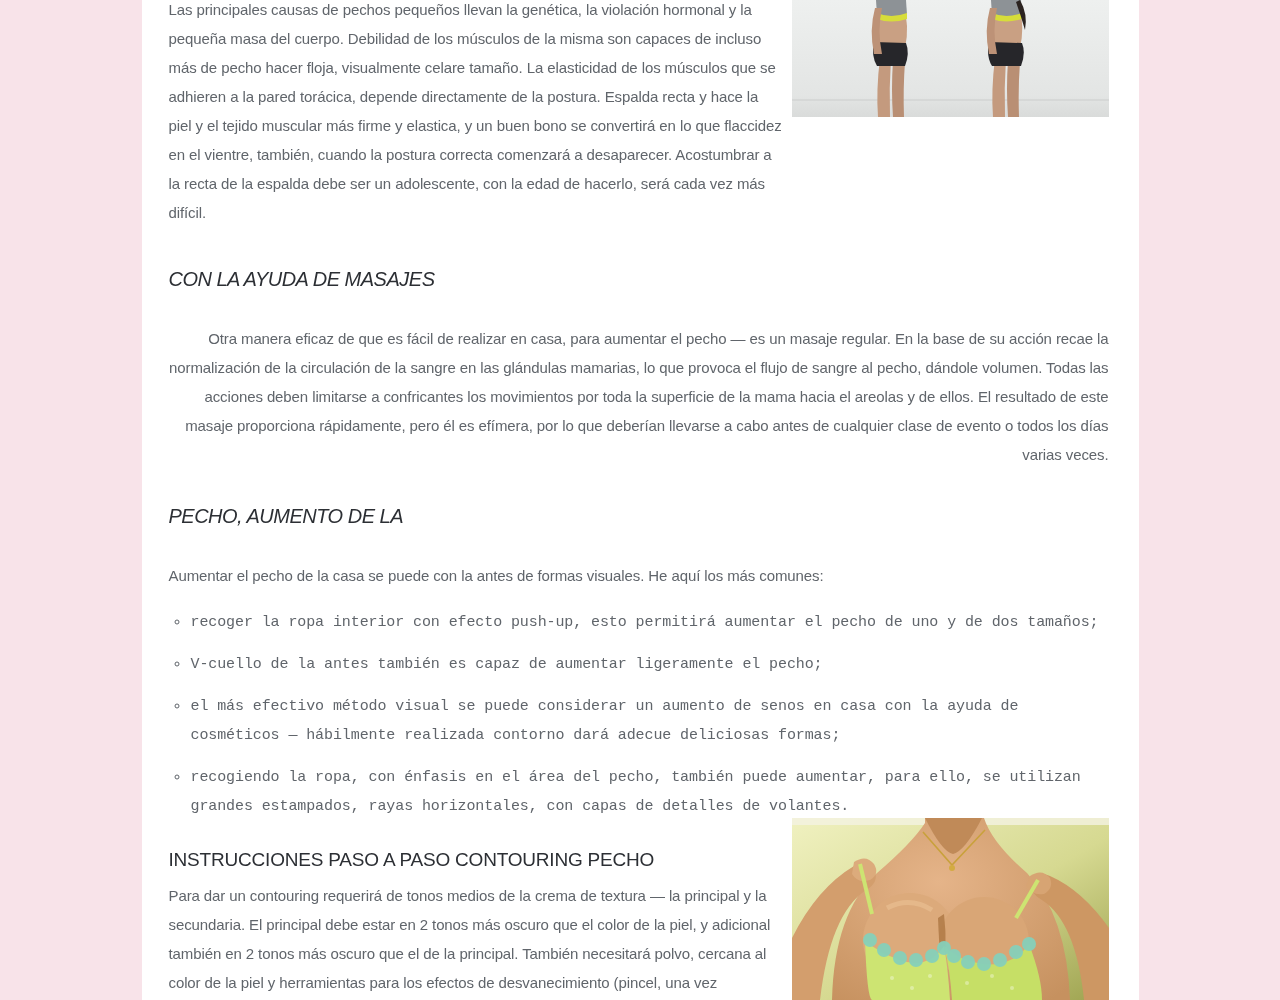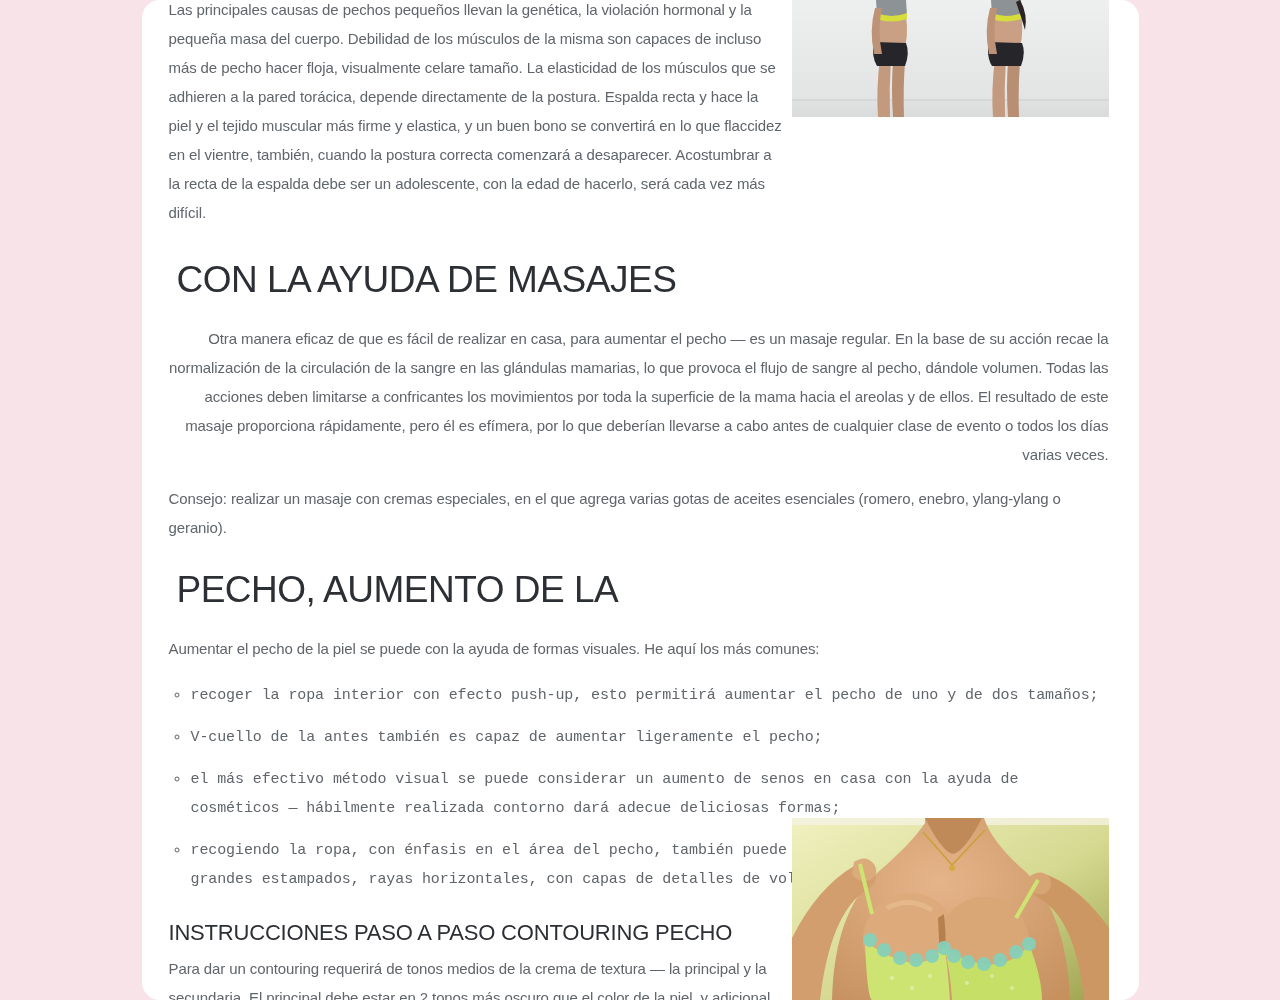--- a/index.html
+++ b/index.html
@@ -17,41 +17,41 @@
     color:var(--body-text);
     font-size:15px;
     letter-spacing:-0.1px;
   }
   .page{
     position:relative;
     width:997px;height:1000px;
     margin:0 auto;
     background:var(--content-bg);
     overflow:hidden;
-    border-radius:18px;
   }
   .content{
     padding:0 27px;
   }
   p{
     margin:0;
     line-height:29px;
     font-size:15px;
   }
   h2{
-    margin:8px;
-    font-size:37px;
+    margin:0;
+    font-size:20px;
     line-height:39px;
     font-weight:500;
     letter-spacing:-0.5px;
     color:var(--heading-text);
+    font-style:italic;
   }
   h3{
     margin:0;
-    font-size:22px;
+    font-size:19px;
     line-height:26px;
     font-weight:500;
     letter-spacing:-0.2px;
     color:var(--heading-text);
   }
   .intro-paragraph{
     width:615px;
     margin-top:-5px;
   }
   .h2-massage{margin-top:33px;}
@@ -213,25 +213,24 @@
   </figure>
 
   <div class="content">
 
     <p class="intro-paragraph">Las principales causas de pechos pequeños llevan la genética, la violación hormonal y la pequeña masa del cuerpo. Debilidad de los músculos de la misma son capaces de incluso más de pecho hacer floja, visualmente celare tamaño. La elasticidad de los músculos que se adhieren a la pared torácica, depende directamente de la postura. Espalda recta y hace la piel y el tejido muscular más firme y elastica, y un buen bono se convertirá en lo que flaccidez en el vientre, también, cuando la postura correcta comenzará a desaparecer. Acostumbrar a la recta de la espalda debe ser un adolescente, con la edad de hacerlo, será cada vez más difícil.</p>
 
     <h2 class="h2-massage">CON LA AYUDA DE MASAJES</h2>
 
     <p class="massage-paragraph">Otra manera eficaz de que es fácil de realizar en casa, para aumentar el pecho — es un masaje regular. En la base de su acción recae la normalización de la circulación de la sangre en las glándulas mamarias, lo que provoca el flujo de sangre al pecho, dándole volumen. Todas las acciones deben limitarse a confricantes los movimientos por toda la superficie de la mama hacia el areolas y de ellos. El resultado de este masaje proporciona rápidamente, pero él es efímera, por lo que deberían llevarse a cabo antes de cualquier clase de evento o todos los días varias veces.</p>
 
-    <p class="massage-tip">Consejo: realizar un masaje con cremas especiales, en el que agrega varias gotas de aceites esenciales (romero, enebro, ylang-ylang o geranio).</p>
 
     <h2 class="h2-visual">PECHO, AUMENTO DE LA</h2>
 
-    <p class="visual-intro">Aumentar el pecho de la piel se puede con la ayuda de formas visuales. He aquí los más comunes:</p>
+    <p class="visual-intro">Aumentar el pecho de la casa se puede con la antes de formas visuales. He aquí los más comunes:</p>
 
     <ul class="visual-bullets">
       <li>recoger la ropa interior con efecto push-up, esto permitirá aumentar el pecho de uno y de dos tamaños;</li>
       <li>V-cuello de la antes también es capaz de aumentar ligeramente el pecho;</li>
       <li>el más efectivo método visual se puede considerar un aumento de senos en casa con la ayuda de cosméticos — hábilmente realizada contorno dará adecue deliciosas formas;</li>
       <li>recogiendo la ropa, con énfasis en el área del pecho, también puede aumentar, para ello, se utilizan grandes estampados, rayas horizontales, con capas de detalles de volantes.</li>
     </ul>
 
     <section class="contouring-section">
       <h3 class="h3-contouring">INSTRUCCIONES PASO A PASO CONTOURING PECHO</h3>

